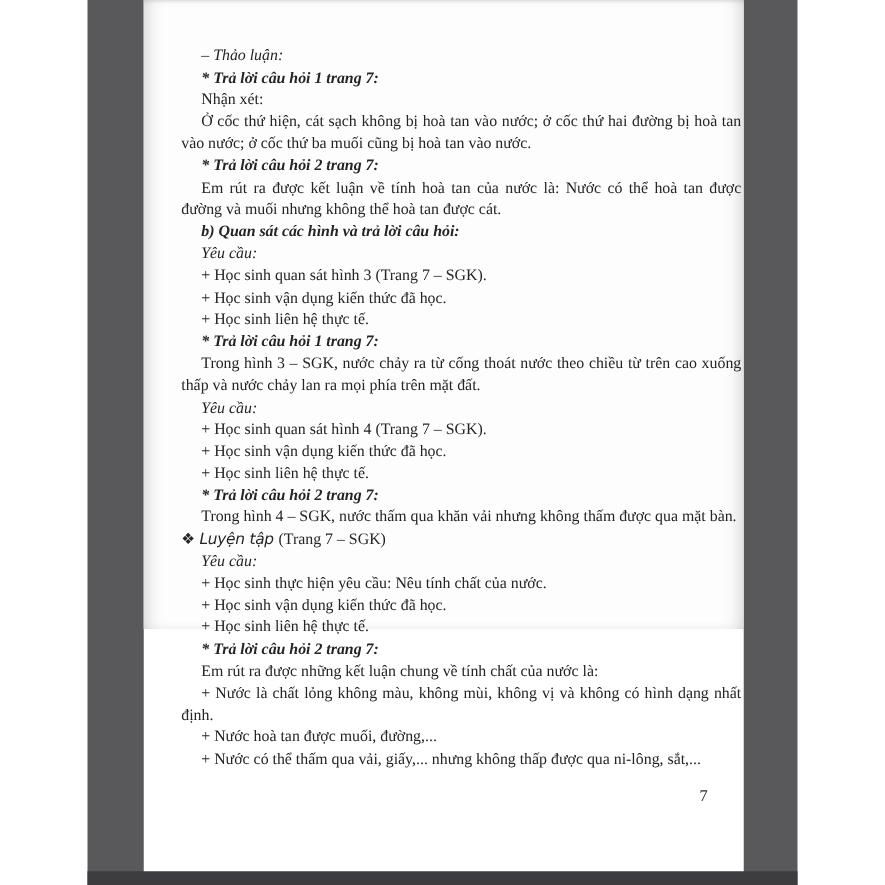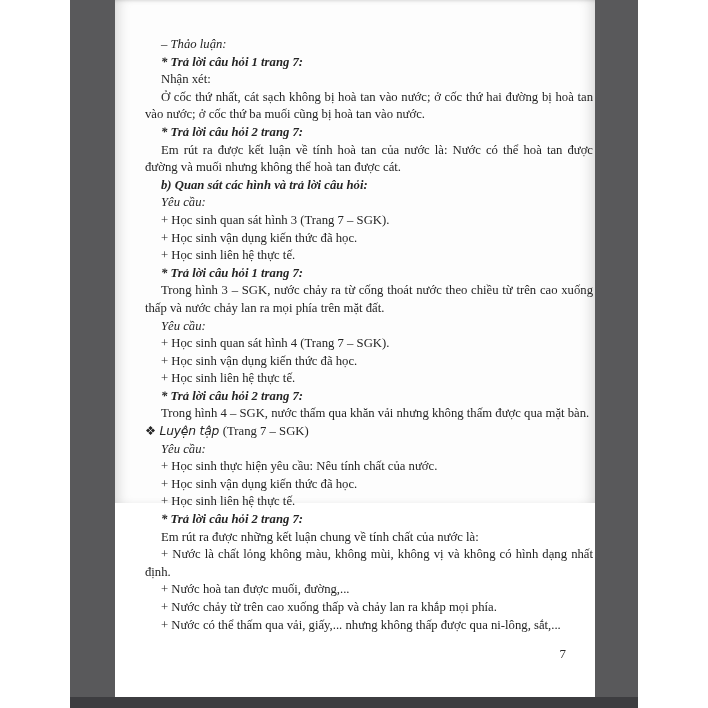--- a/index.html
+++ b/index.html
@@ -31,21 +31,21 @@
 
 <div class="stage">
   <div class="band band-left"></div>
   <div class="band band-right"></div>
   <div class="band-bottom"></div>
   <div class="page">
     <div class="content">
         <div class="ln it"><span>– Thảo luận:</span></div>
         <div class="ln hd"><span>* Trả lời câu hỏi 1 trang 7:</span></div>
         <div class="ln"><span>Nhận xét:</span></div>
-        <div class="ln just"><span>Ở cốc thứ nhất, cát sạch </span><span class="sb">không</span><span> bị hoà tan vào nước; ở cốc thứ hai đường bị hoà tan vào nước; ở cốc thứ ba muối cũng bị hoà tan vào nước.</span></div>
+        <div class="ln just"><span>Ở cốc thứ hiện, cát sạch </span><span class="sb">không</span><span> bị hoà tan vào nước; ở cốc thứ hai đường bị hoà tan vào nước; ở cốc thứ ba muối cũng bị hoà tan vào nước.</span></div>
         <div class="ln hd"><span>* Trả lời câu hỏi 2 trang 7:</span></div>
         <div class="ln just"><span>Em rút ra được kết luận về tính hoà tan của nước là: Nước có thể hoà tan được đường và muối nhưng không thể hoà tan được cát.</span></div>
         <div class="ln hd"><span>b) Quan sát các hình và trả lời câu hỏi:</span></div>
         <div class="ln it"><span>Yêu cầu:</span></div>
         <div class="ln"><span>+ Học sinh quan sát hình 3 (Trang 7 – SGK).</span></div>
         <div class="ln"><span>+ Học sinh vận dụng kiến thức đã học.</span></div>
         <div class="ln"><span>+ Học sinh liên hệ thực tế.</span></div>
         <div class="ln hd"><span>* Trả lời câu hỏi 1 trang 7:</span></div>
         <div class="ln just"><span>Trong hình 3 – SGK, nước chảy ra từ cống thoát nước theo chiều từ trên cao xuống thấp và nước chảy lan ra mọi phía trên mặt đất.</span></div>
         <div class="ln it"><span>Yêu cầu:</span></div>
@@ -56,18 +56,17 @@
         <div class="ln just"><span>Trong hình 4 – SGK, nước thấm qua khăn vải nhưng </span><span class="sb">không</span><span> thấm được qua mặt bàn.</span></div>
         <div class="ln sec"><span class="sb sf">❖ </span><span class="sb si sf">Luyện tập </span><span class="sb">(Trang 7 – SGK)</span></div>
         <div class="ln it"><span>Yêu cầu:</span></div>
         <div class="ln"><span>+ Học sinh thực hiện yêu cầu: Nêu tính chất của nước.</span></div>
         <div class="ln"><span>+ Học sinh vận dụng kiến thức đã học.</span></div>
         <div class="ln"><span>+ Học sinh liên hệ thực tế.</span></div>
         <div class="ln hd"><span>* Trả lời câu hỏi 2 trang 7:</span></div>
         <div class="ln"><span>Em rút ra được những kết luận chung về tính chất của nước là:</span></div>
         <div class="ln just"><span>+ Nước là chất lỏng không màu, không mùi, không vị và không có hình dạng nhất định.</span></div>
         <div class="ln"><span>+ Nước hoà tan được muối, đường,...</span></div>
-        <div class="ln"><span>+ Nước chảy từ trên cao xuống thấp và chảy lan ra khắp mọi phía.</span></div>
         <div class="ln"><span>+ Nước có thể thấm qua vải, giấy,... nhưng không thấp được qua ni-lông, sắt,...</span></div>
         <div class="pageno">7</div>
       </div>
   </div>
 </div>
 
 </body></html>

